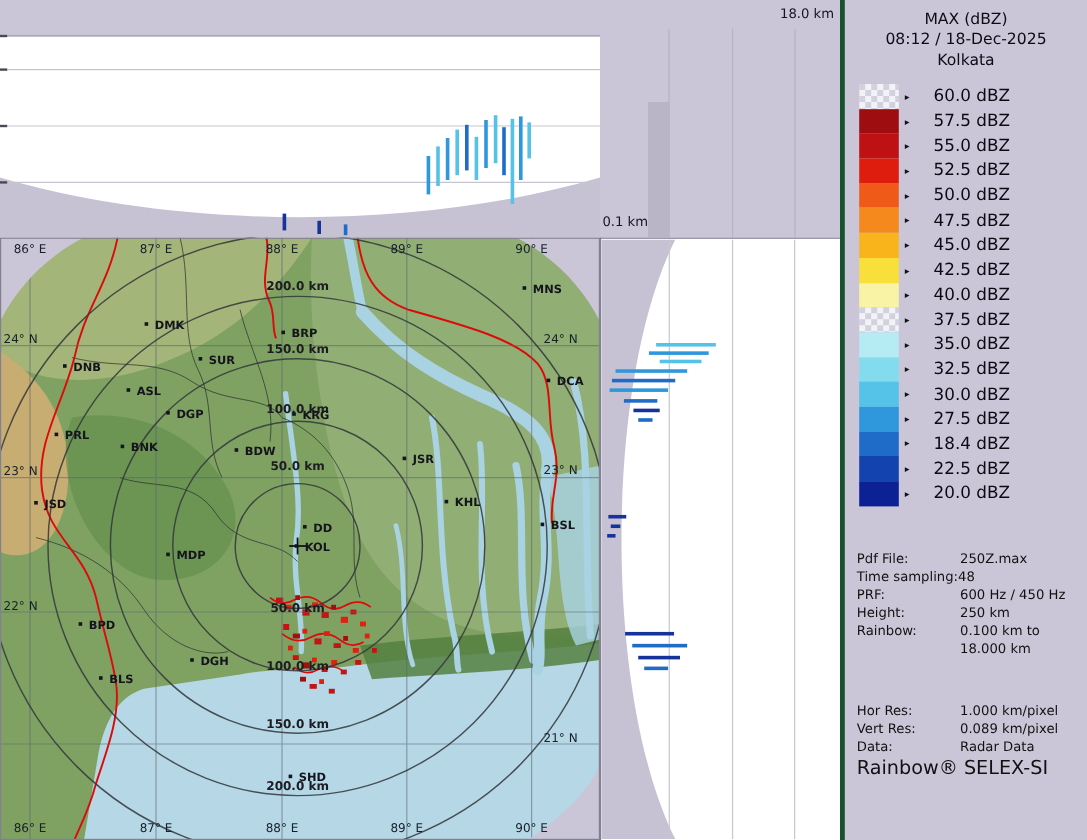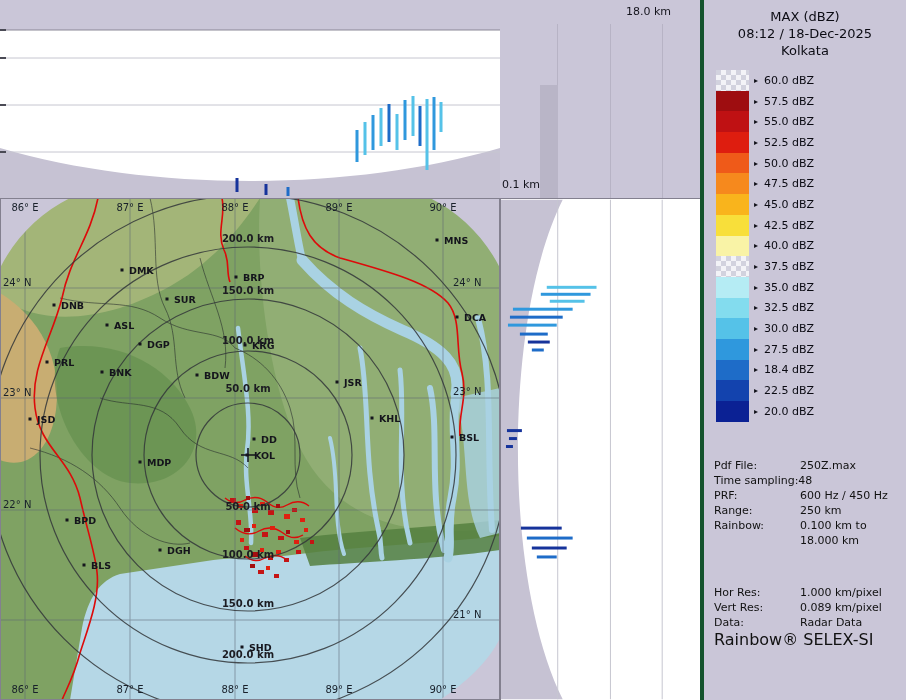--- a/index.html
+++ b/index.html
@@ -19,21 +19,21 @@
   .vline{position:absolute;width:1px;background:#b7b3c5}
   .streak{position:absolute;background:#b9b5c7}
 
   
   .legend-head{position:absolute;top:8px;left:0;right:0;text-align:center;font-size:13px;line-height:17px;color:#0c0c14}
   .scale{position:absolute;left:12px;top:70px}
   .scale-row{display:flex;align-items:center;height:20.7px}
   .swatch{width:33px;height:20.7px;flex:none;border:0}
   .checker{background:repeating-conic-gradient(#f3f3f7 0 25%, #d2d2de 0 50%) 0 0/10px 10px}
   .arrow{font-size:8px;margin-left:5px;width:8px;color:#101018;flex:none}
-  .scale-label{margin-left:2px;font-size:11px;color:#0a0a12;white-space:nowrap}
+  .scale-label{margin-left:16px;font-size:14px;color:#0a0a12;white-space:nowrap}
   .info{position:absolute;left:10px;top:459px;width:192px}
   .info-row{display:flex;height:15px;font-size:11px;white-space:nowrap}
   .info-row.gap{margin-top:37px}
   .info-label{width:86px;flex:none}
   .info-value{flex:1}
   .footer{position:absolute;left:10px;top:630px;font-size:16px}
 
   
   .st{font:bold 9.5px "DejaVu Sans",sans-serif;fill:#14141c}
   .ringlab{font:bold 10px "DejaVu Sans",sans-serif;fill:#1c1c22;text-anchor:middle}
@@ -76,21 +76,21 @@
         <rect x="432.5" y="97" width="3" height="53" fill="#2f98dd"></rect>
         <rect x="439.5" y="102" width="3" height="30" fill="#55c2e8"></rect>
       </g>
   </svg>
 
   <div id="corner" class="abs">
     <div class="vline" style="left:57px;top:24px;height:174px"></div>
     <div class="vline" style="left:110px;top:24px;height:174px"></div>
     <div class="vline" style="left:162px;top:24px;height:174px"></div>
     <div class="streak" style="left:40px;top:85px;width:18px;height:113px"></div>
-    <div class="axis-label" style="left:126px;top:5px">18.0 km</div>
+    <div class="axis-label" style="left:150px;top:5px">18.0 km</div>
     <div class="axis-label" style="left:2px;top:178px">0.1 km</div>
   </div>
 
   <svg id="map-wrap" class="abs" width="500" height="502" viewBox="0 0 500 502">
     <rect x="0" y="0" width="500" height="502" fill="#7fa263"></rect>
     <path d="M0,0 H260 C220,60 180,90 120,110 C70,125 30,120 0,100 Z" fill="#a9b97b" opacity="0.85"></path>
     <path d="M0,95 C40,120 62,160 56,212 C50,255 25,272 0,262 Z" fill="#c8ad72"></path>
     <path d="M60,150 C120,140 170,170 190,210 C210,250 180,290 130,285 C80,280 40,200 60,150 Z" fill="#64904f" opacity="0.7"></path>
     <path d="M260,0 H500 V330 C420,340 340,330 300,250 C270,190 255,80 260,0 Z" fill="#9cb580" opacity="0.6"></path>
     <path d="M70,502 L82,430 C88,400 100,382 120,376 L200,364 C230,358 260,362 300,356 C360,348 430,346 500,338 L500,502 Z" fill="#b5d7e6"></path>
@@ -390,21 +390,21 @@
         </div>
         <div class="info-row">
           <span class="info-label">Time sampling:48</span>
           <span class="info-value"></span>
         </div>
         <div class="info-row">
           <span class="info-label">PRF:</span>
           <span class="info-value">600 Hz / 450 Hz</span>
         </div>
         <div class="info-row">
-          <span class="info-label">Range:</span>
+          <span class="info-label">Height:</span>
           <span class="info-value">250 km</span>
         </div>
         <div class="info-row">
           <span class="info-label">Rainbow:</span>
           <span class="info-value">0.100 km to</span>
         </div>
         <div class="info-row">
           <span class="info-label"></span>
           <span class="info-value">18.000 km</span>
         </div>

